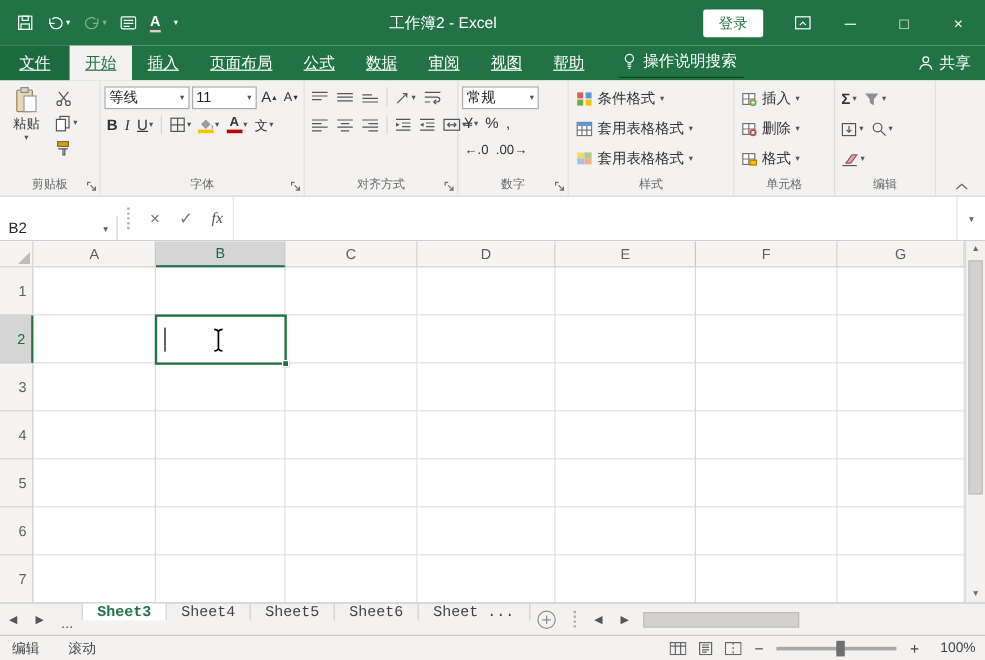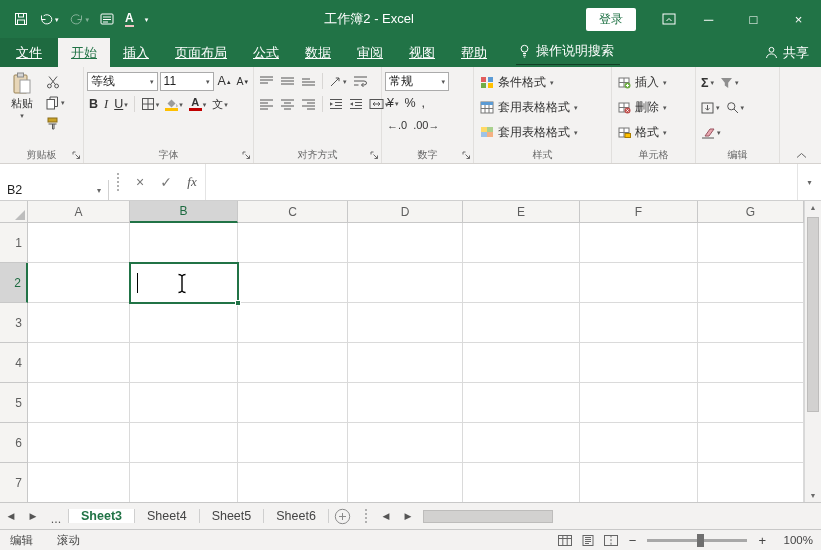--- a/index.html
+++ b/index.html
@@ -55,21 +55,21 @@
 .stack{display:flex;flex-direction:column;align-items:center;line-height:1;}
 .stack b{font-size:11px;font-weight:bold;color:#333;}
 .stylerow{display:flex;align-items:center;gap:4px;height:25px;font-size:12px;color:#333;padding-left:3px;white-space:nowrap;}
 .editrow{display:flex;align-items:center;gap:6px;height:25px;padding-left:2px;}
 .ebtn{display:flex;align-items:center;gap:2px;font-size:12.5px;color:#333;}
 .num-glyph{font-size:11px;color:#333;}
 .collapse{position:absolute;right:14px;bottom:4px;line-height:0;}
 
 
 .formulabar{position:absolute;top:164px;left:0;right:0;height:37px;background:#fff;border-bottom:1px solid #cfcfcf;display:flex;align-items:stretch;}
-.namebox{width:109px;border-right:1px solid #d0d0d0;display:flex;align-items:center;padding:0 7px;font-size:12.5px;color:#222;margin-top:16px;}
+.namebox{width:98px;border-right:1px solid #d0d0d0;display:flex;align-items:center;padding:0 7px;font-size:12.5px;color:#222;margin-top:16px;}
 .namebox .nb-val{flex:1;}
 .nb-caret{font-size:8px;color:#666;}
 .dragdots{width:0;border-left:2px dotted #b0b0b0;height:18px;align-self:center;margin:0 8px;}
 .fbtn{width:26px;display:flex;align-items:center;justify-content:center;color:#777;font-size:14px;}
 .fbtn.fx{font-style:italic;font-family:"Liberation Serif","DejaVu Serif",serif;color:#555;font-size:13px;}
 .fb-input{flex:1;border-left:1px solid #e4e4e4;display:flex;align-items:center;padding-left:6px;font-size:12.5px;color:#222;}
 .fb-exp{width:24px;border-left:1px solid #e4e4e4;display:flex;align-items:center;justify-content:center;font-size:8px;color:#666;}
 
 
 .grid{position:absolute;top:201px;left:0;width:804px;height:301px;background:#fff;overflow:hidden;}
@@ -91,21 +91,21 @@
 
 .vscroll{position:absolute;top:201px;right:0;width:17px;height:301px;background:#f3f2f1;border-left:1px solid #d8d8d8;}
 .vs-up,.vs-down{position:absolute;left:0;right:0;text-align:center;font-size:7px;color:#6a6a6a;}
 .vs-up{top:3px}.vs-down{bottom:3px}
 .vs-thumb{position:absolute;top:16px;left:2px;right:2px;height:195px;background:#d2d1d0;border:1px solid #bdbcbb;}
 
 
 .sheetbar{position:absolute;top:502px;left:0;right:0;height:27px;background:#f3f2f1;border-top:1px solid #c8c8c8;display:flex;align-items:stretch;font-size:12.5px;color:#444;}
 .snav{width:22px;display:flex;align-items:center;justify-content:center;font-size:9px;color:#555;}
 .smore{width:24px;display:flex;align-items:flex-end;justify-content:center;color:#555;padding-bottom:3px;}
-.stabs{display:flex;align-items:center;}
+.stabs{display:flex;align-items:flex-start;font-family:Liberation Mono, monospace;}
 .stab{padding:0 12px;display:flex;align-items:center;border-right:1px solid #cfcfcf;white-space:nowrap;}
 .stab:first-child{border-left:1px solid #cfcfcf;}
 .stab.active{background:#fff;color:#217346;font-weight:bold;}
 .newsheet{width:28px;display:flex;align-items:center;justify-content:center;}
 .hscroll-wrap{flex:1;display:flex;align-items:center;}
 .hdots{width:0;border-left:2px dotted #b0b0b0;height:14px;margin:0 8px;}
 .hscroll{flex:1;height:17px;margin:0 8px 0 2px;position:relative;}
 .hs-thumb{position:absolute;left:2px;top:2px;bottom:2px;width:130px;background:#d2d1d0;border:1px solid #bdbcbb;}
 
 
@@ -653,20 +653,21 @@
 
   <div class="sheetbar">
     <span class="snav">◀</span>
     <span class="snav">▶</span>
     <span class="smore">...</span>
     <div class="stabs">
         <div class="stab active">Sheet3</div>
         <div class="stab">Sheet4</div>
         <div class="stab">Sheet5</div>
         <div class="stab">Sheet6</div>
+        <div class="stab">Sheet ...</div>
       </div>
     <span class="newsheet">
       <svg width="17" height="17" viewBox="0 0 17 17" fill="none" stroke="#8a8a8a">
           <circle cx="8.5" cy="8.5" r="7.2"></circle>
           <path d="M8.5 5 v7 M5 8.5 h7"></path>
         </svg>
     </span>
     <div class="hscroll-wrap">
       <span class="hdots"></span>
       <span class="snav">◀</span>

